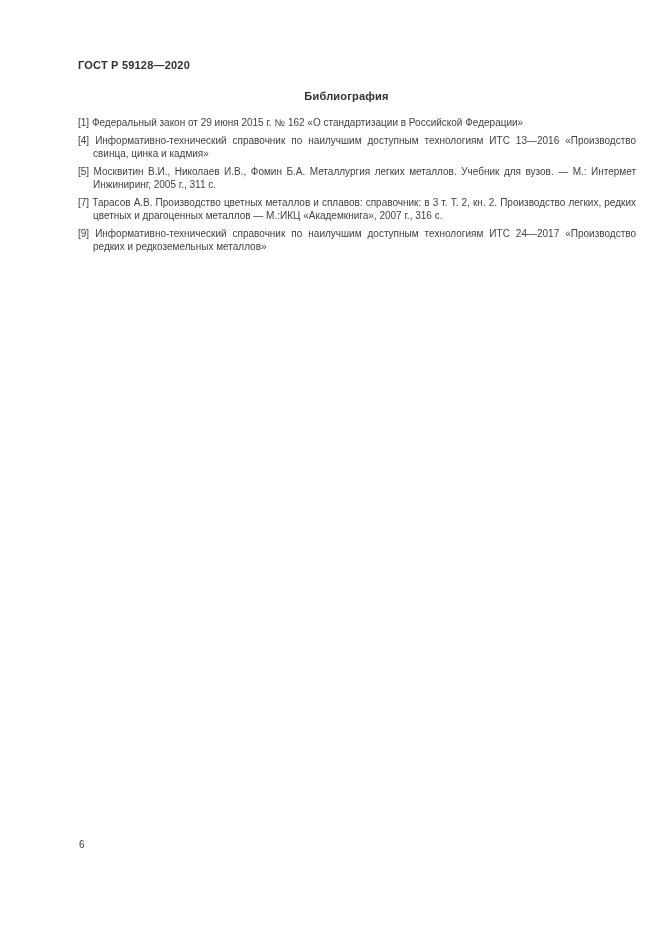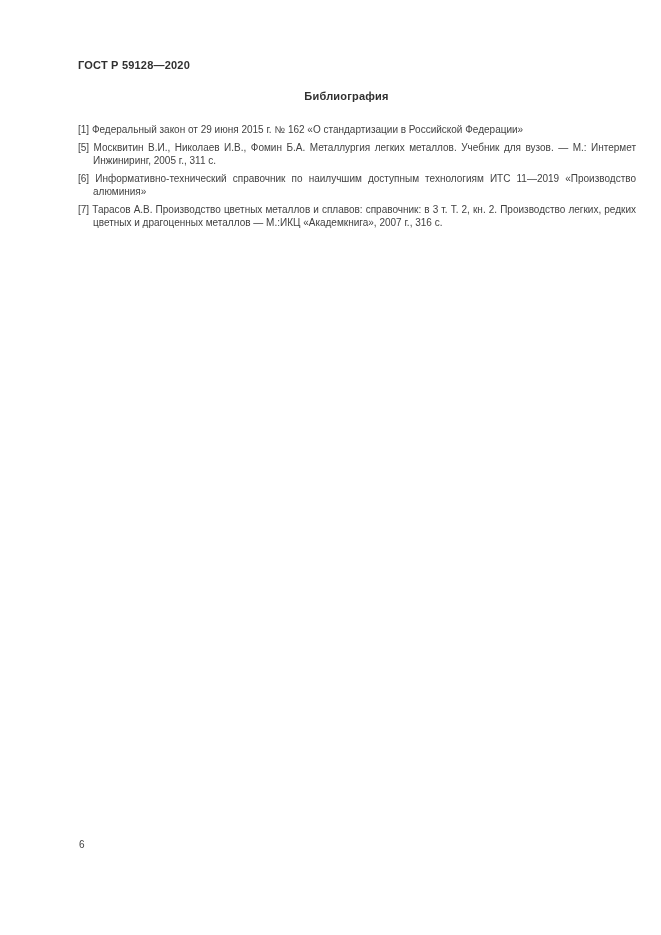--- a/index.html
+++ b/index.html
@@ -36,21 +36,21 @@
     margin: 17px -25px 0 -78px; 
     text-align: center;
     font-size: 11px;
     font-weight: bold;
     color: #303030;
     line-height: 14px;
     letter-spacing: 0.2px;
     padding-left: 32px;
   }
   .bib-list {
-    margin-top: 20px;
+    margin-top: 13px;
   }
   .bib-item {
     margin: 5px 0 0 0;
     padding-left: 15px;
     text-indent: -15px;
     font-size: 10px;
     line-height: 13px;
     text-align: justify;
     color: #424242;
   }
@@ -73,20 +73,21 @@
 <body>
 
 <div class="page">
 
   <div class="doc-header">ГОСТ Р 59128—2020</div>
 
   <div class="doc-title">Библиография</div>
 
   <div class="bib-list">
     <p class="bib-item"><span class="bib-ref">[1]</span> <span class="bib-text">Федеральный закон от 29 июня 2015 г. № 162 «О стандартизации в Российской Федерации»</span></p>
+    <p class="bib-item"><span class="bib-ref">[4]</span> <span class="bib-text">Информативно-технический справочник по наилучшим доступным технологиям ИТС 13—2016 «Производство свинца, цинка и кадмия»</span></p>
     <p class="bib-item"><span class="bib-ref">[5]</span> <span class="bib-text">Москвитин В.И., Николаев И.В., Фомин Б.А. Металлургия легких металлов. Учебник для вузов. — М.: Интермет Инжиниринг, 2005 г., 311 с.</span></p>
-    <p class="bib-item"><span class="bib-ref">[6]</span> <span class="bib-text">Информативно-технический справочник по наилучшим доступным технологиям ИТС 11—2019 «Производство алюминия»</span></p>
     <p class="bib-item"><span class="bib-ref">[7]</span> <span class="bib-text">Тарасов А.В. Производство цветных металлов и сплавов: справочник: в 3 т. Т. 2, кн. 2. Производство легких, редких цветных и драгоценных металлов — М.:ИКЦ «Академкнига», 2007 г., 316 с.</span></p>
+    <p class="bib-item"><span class="bib-ref">[9]</span> <span class="bib-text">Информативно-технический справочник по наилучшим доступным технологиям ИТС 24—2017 «Производство редких и редкоземельных металлов»</span></p>
   </div>
 
   <div class="page-number">6</div>
 
 </div>
 
 </body></html>

